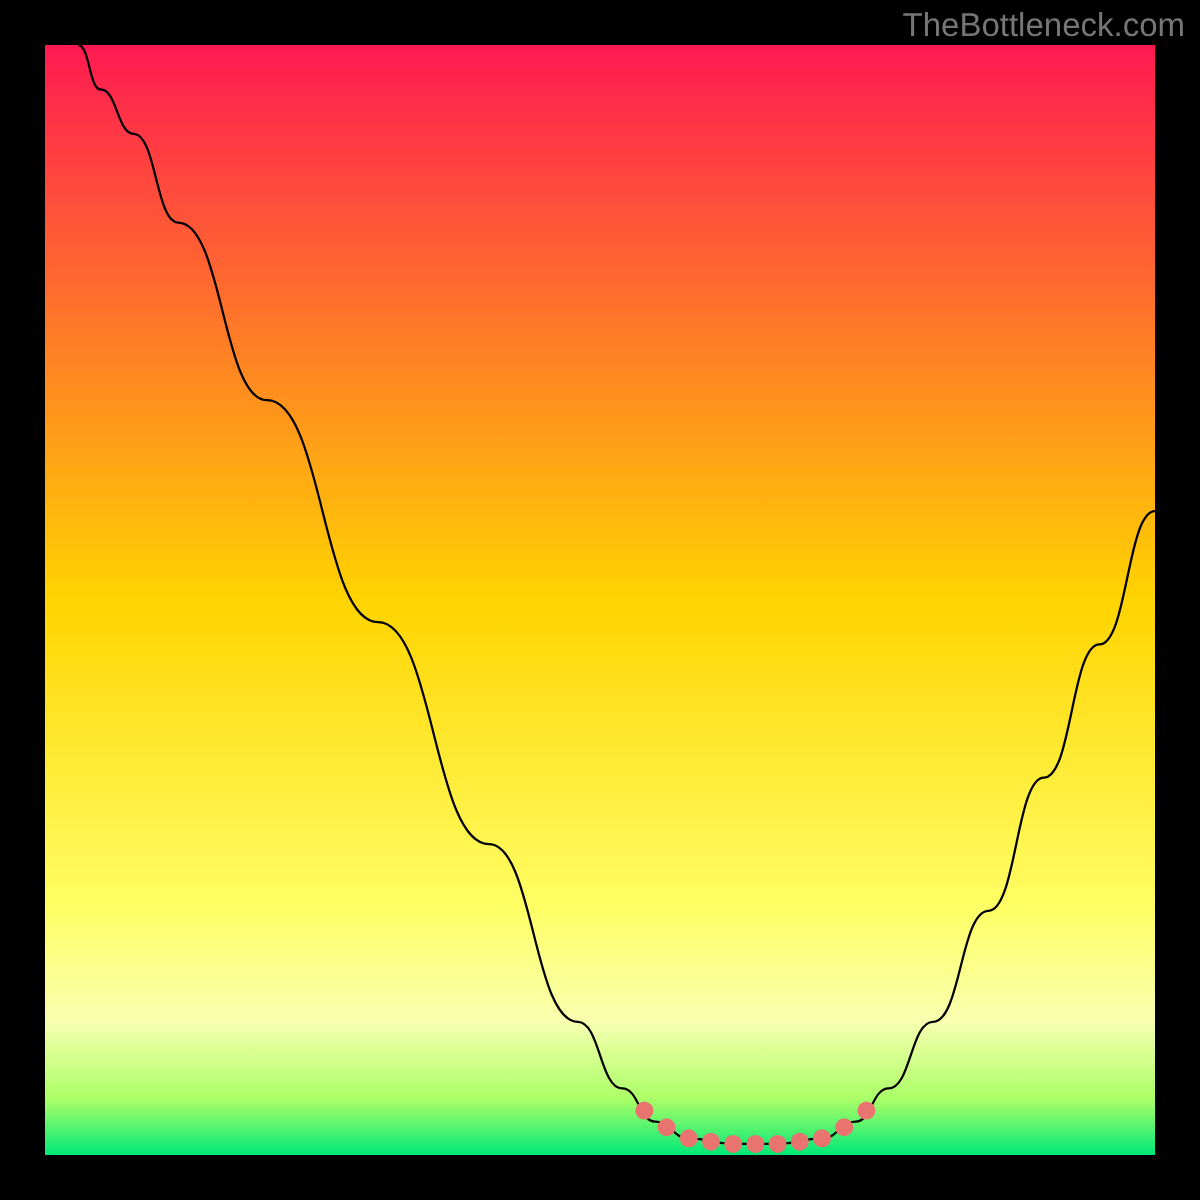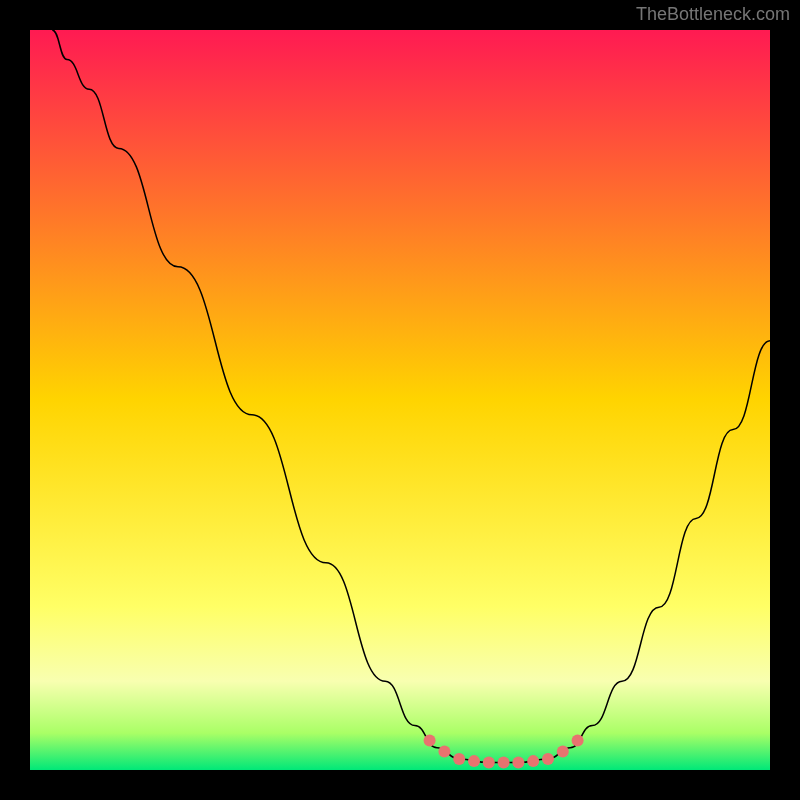--- a/index.html
+++ b/index.html
@@ -16,21 +16,21 @@
     left: 30px;
     top: 30px;
     width: 740px;
     height: 740px;
   }
   .watermark {
     position: absolute;
     top: 4px;
     right: 10px;
     font-family: Arial, sans-serif;
-    font-size: 18px;
+    font-size: 22px;
     color: #767676;
     z-index: 10;
   }
 </style>
 </head>
 <body>
 
 <div class="watermark">TheBottleneck.com</div>
 
 <svg class="plot-area" viewBox="0 0 740 740" preserveAspectRatio="none">

